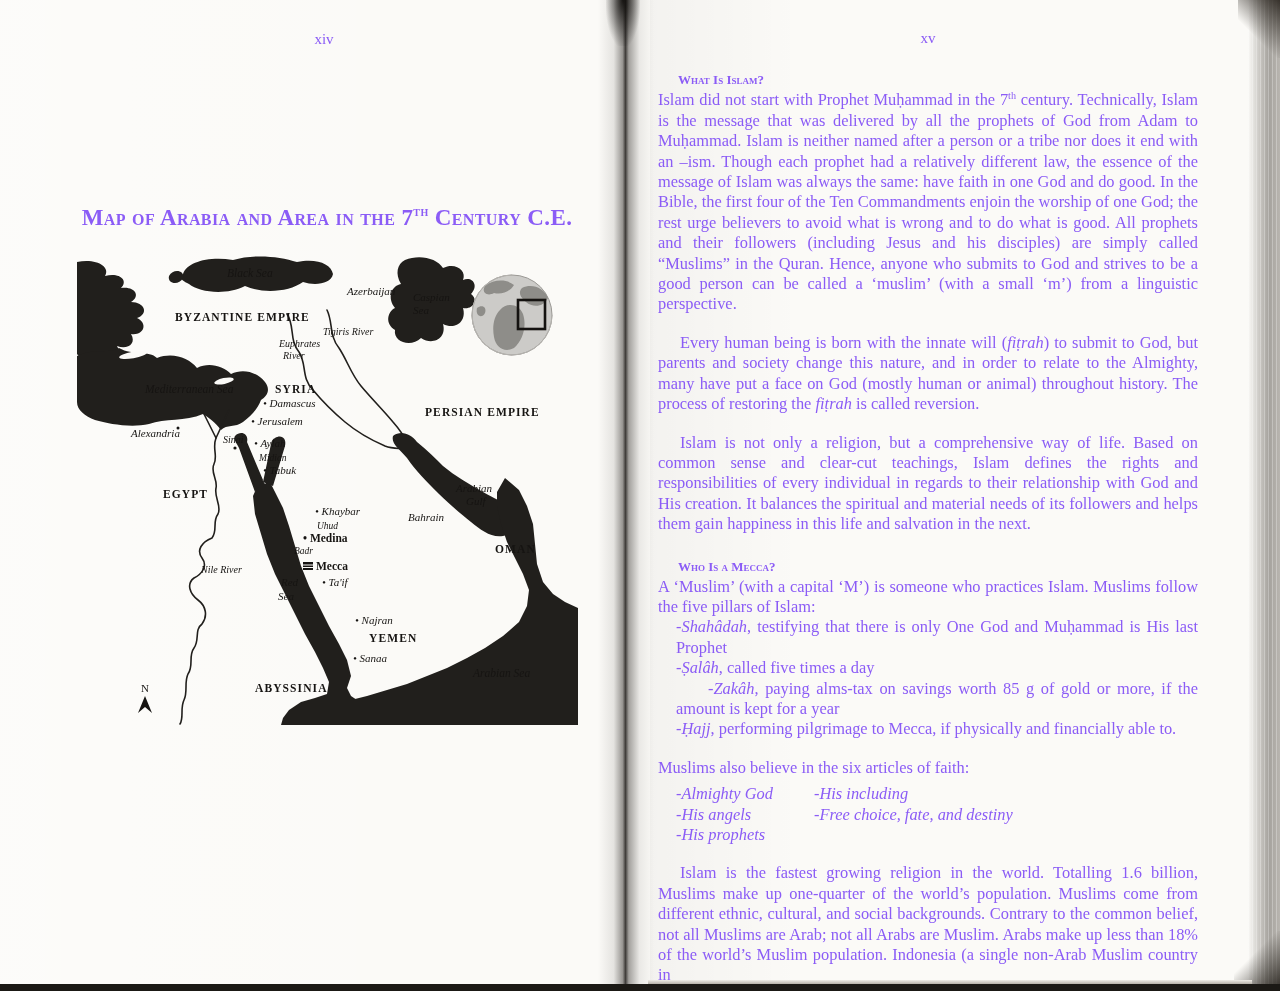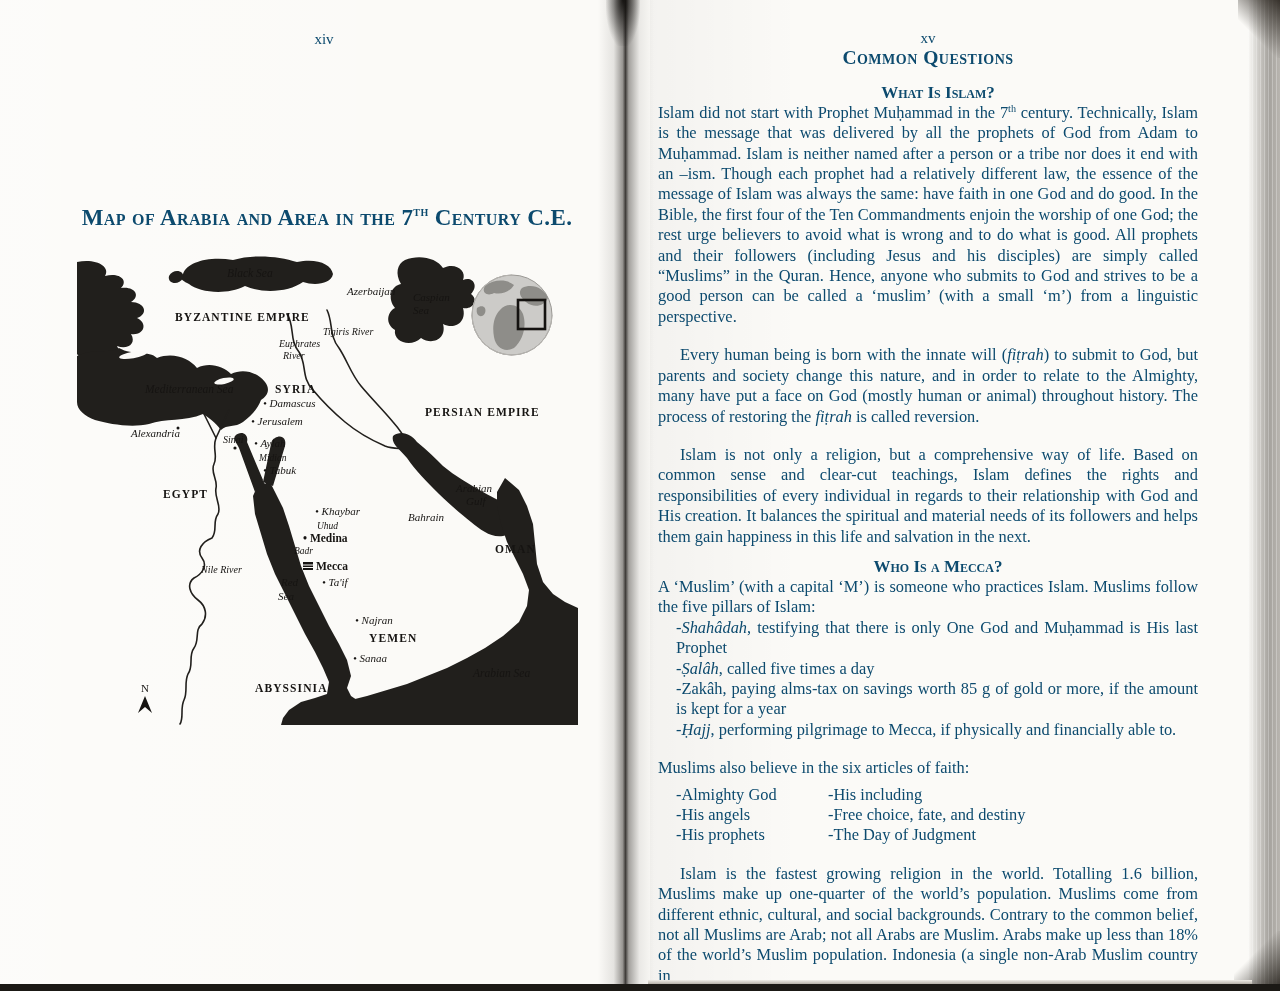--- a/index.html
+++ b/index.html
@@ -1,18 +1,18 @@
 <!DOCTYPE html>
 <html><head>
 <meta charset="utf-8">
 <style>
   html,body{margin:0;padding:0;}
   body{width:1280px;height:991px;overflow:hidden;background:#e8e6e2;}
   .book{position:relative;width:1280px;height:991px;background:#fbfaf7;overflow:hidden;
-        font-family:"Liberation Serif","DejaVu Serif",serif;color:#0c4a6e;}
+        font-family:"Liberation Serif","DejaVu Serif",serif;color:#8b5cf6;}
   .page-tint-left{position:absolute;left:0;top:0;width:620px;height:991px;
         background:linear-gradient(90deg,rgba(255,255,255,.35),rgba(0,0,0,0) 70%);}
   .page-tint-right{position:absolute;left:650px;top:0;width:600px;height:991px;
         background:linear-gradient(90deg,rgba(0,0,0,.03),rgba(0,0,0,0) 25%);}
   
   .spine{position:absolute;left:598px;top:0;bottom:0;width:56px;
         background:linear-gradient(90deg,rgba(30,26,22,0) 0%,rgba(30,26,22,.10) 28%,
         rgba(30,26,22,.45) 44%,rgba(22,19,16,.82) 49%,rgba(30,26,22,.40) 55%,
         rgba(30,26,22,.08) 74%,rgba(30,26,22,0) 100%);}
   .spine-top{position:absolute;left:606px;top:0;width:34px;height:46px;
@@ -33,30 +33,30 @@
   .lp-title{position:absolute;left:22px;top:205px;width:610px;text-align:center;
         font-variant:small-caps;font-weight:bold;font-size:23px;letter-spacing:.4px;}
   .lp-title sup{font-size:.62em;vertical-align:super;line-height:0;}
   .map{position:absolute;left:75px;top:252px;}
   
   .rp{position:absolute;left:658px;top:28px;width:540px;text-align:justify;
       font-size:16.4px;line-height:20.4px;}
   .rp-num{text-align:center;font-size:15px;margin:0 0 6px 0;}
   .rp-title{text-align:center;font-variant:small-caps;font-weight:bold;font-size:19.5px;
       letter-spacing:.5px;margin:0 0 13px 0;}
-  .rp h2{font-variant:small-caps;font-weight:bold;font-size:17px;margin:9px 0 0 20px;
-      text-align:center;line-height:21px;}
+  .rp h2{font-variant:small-caps;font-weight:bold;font-size:13px;margin:21px 0 0 20px;
+      text-align:left;line-height:21px;}
   .rp p{margin:0;}
   .rp p.gap{margin-top:18px;}
   .rp p.ind{text-indent:22px;}
   .rp sup{font-size:.62em;vertical-align:super;line-height:0;}
   .pillars{margin:0 0 0 18px;padding:0;list-style:none;}
   .pillars li{margin:0;}
   .articles{display:grid;grid-template-columns:138px 1fr;margin:6px 0 0 18px;
-      column-gap:14px;text-align:left;}
+      text-align:left;font-style:italic;}
   
   .map text{font-family:"Liberation Serif","DejaVu Serif",serif;fill:#161412;}
   .t-it{font-style:italic;font-size:11px;}
   .t-sea{font-style:italic;font-size:11px;fill:#f6f4f0;}
   .t-sea-lg{font-style:italic;font-size:11.5px;fill:#f6f4f0;}
   .t-tiny{font-style:italic;font-size:9.5px;}
   .t-riv{font-style:italic;font-size:10px;}
   .t-caps{font-size:11.5px;font-weight:600;letter-spacing:1.1px;}
   .t-bold{font-size:11.5px;font-weight:bold;}
   .sea{fill:#211f1c;}
@@ -159,44 +159,42 @@
     <text class="t-riv" x="126" y="321">Nile River</text>
     <text class="t-it" x="280" y="372">• Najran</text>
     <text class="t-caps" x="294" y="390">YEMEN</text>
     <text class="t-it" x="278" y="410">• Sanaa</text>
     <text class="t-caps" x="180" y="440">ABYSSINIA</text>
     <text class="t-sea-lg" x="398" y="425">Arabian Sea</text>
   </svg>
 
   <div class="rp">
     <p class="rp-num">xv</p>
-    <div class="rp-title">Common Questions</div>
 
     <h2>What Is Islam?</h2>
     <p><span>Islam did not start with Prophet Muḥammad in the 7</span><sup>th</sup><span> century. Technically, Islam is the message that was delivered by all the prophets of God from Adam to Muḥammad. Islam is neither named after a person or a tribe nor does it end with an –ism. Though each prophet had a relatively different law, the essence of the message of Islam was always the same: have faith in one God and do good. In the Bible, the first four of the Ten Commandments enjoin the worship of one God; the rest urge believers to avoid what is wrong and to do what is good. All prophets and their followers (including Jesus and his disciples) are simply called “Muslims” in the Quran. Hence, anyone who submits to God and strives to be a good person can be called a ‘muslim’ (with a small ‘m’) from a linguistic perspective.</span></p>
     <p class="gap ind"><span>Every human being is born with the innate will (</span><span style="font-style: italic;">fiṭrah</span><span>) to submit to God, but parents and society change this nature, and in order to relate to the Almighty, many have put a face on God (mostly human or animal) throughout history. The process of restoring the </span><span style="font-style: italic;">fiṭrah</span><span> is called reversion.</span></p>
     <p class="gap ind"><span>Islam is not only a religion, but a comprehensive way of life. Based on common sense and clear-cut teachings, Islam defines the rights and responsibilities of every individual in regards to their relationship with God and His creation. It balances the spiritual and material needs of its followers and helps them gain happiness in this life and salvation in the next.</span></p>
 
     <h2>Who Is a Mecca?</h2>
     <p><span>A ‘Muslim’ (with a capital ‘M’) is someone who practices Islam. Muslims follow the five pillars of Islam:</span></p>
     <ul class="pillars">
       <li><span style="font-style: italic;">-Shahâdah</span><span>, testifying that there is only One God and Muḥammad is His last Prophet</span></li>
       <li><span style="font-style: italic;">-Ṣalâh</span><span>, called five times a day</span></li>
-      <li><span style="">-Zakâh</span><span>, paying alms-tax on savings worth 85 g of gold or more, if the amount is kept for a year</span></li>
+      <li><span style="font-style: italic; margin-left: 32px;">-Zakâh</span><span>, paying alms-tax on savings worth 85 g of gold or more, if the amount is kept for a year</span></li>
       <li><span style="font-style: italic;">-Ḥajj</span><span>, performing pilgrimage to Mecca, if physically and financially able to.</span></li>
     </ul>
 
     <p class="gap">Muslims also believe in the six articles of faith:</p>
     <div class="articles">
       <span>-Almighty God</span>
       <span>-His including</span>
       <span>-His angels</span>
       <span>-Free choice, fate, and destiny</span>
       <span>-His prophets</span>
-      <span>-The Day of Judgment</span>
     </div>
 
     <p class="gap ind"><span>Islam is the fastest growing religion in the world. Totalling 1.6 billion, Muslims make up one-quarter of the world’s population. Muslims come from different ethnic, cultural, and social backgrounds. Contrary to the common belief, not all Muslims are Arab; not all Arabs are Muslim. Arabs make up less than 18% of the world’s Muslim population. Indonesia (a single non-Arab Muslim country in</span></p>
   </div>
 
   <div class="spine"></div>
   <div class="spine-top"></div>
   <div class="right-edge"></div>
   <div class="corner-tr"></div>
   <div class="corner-br"></div>

